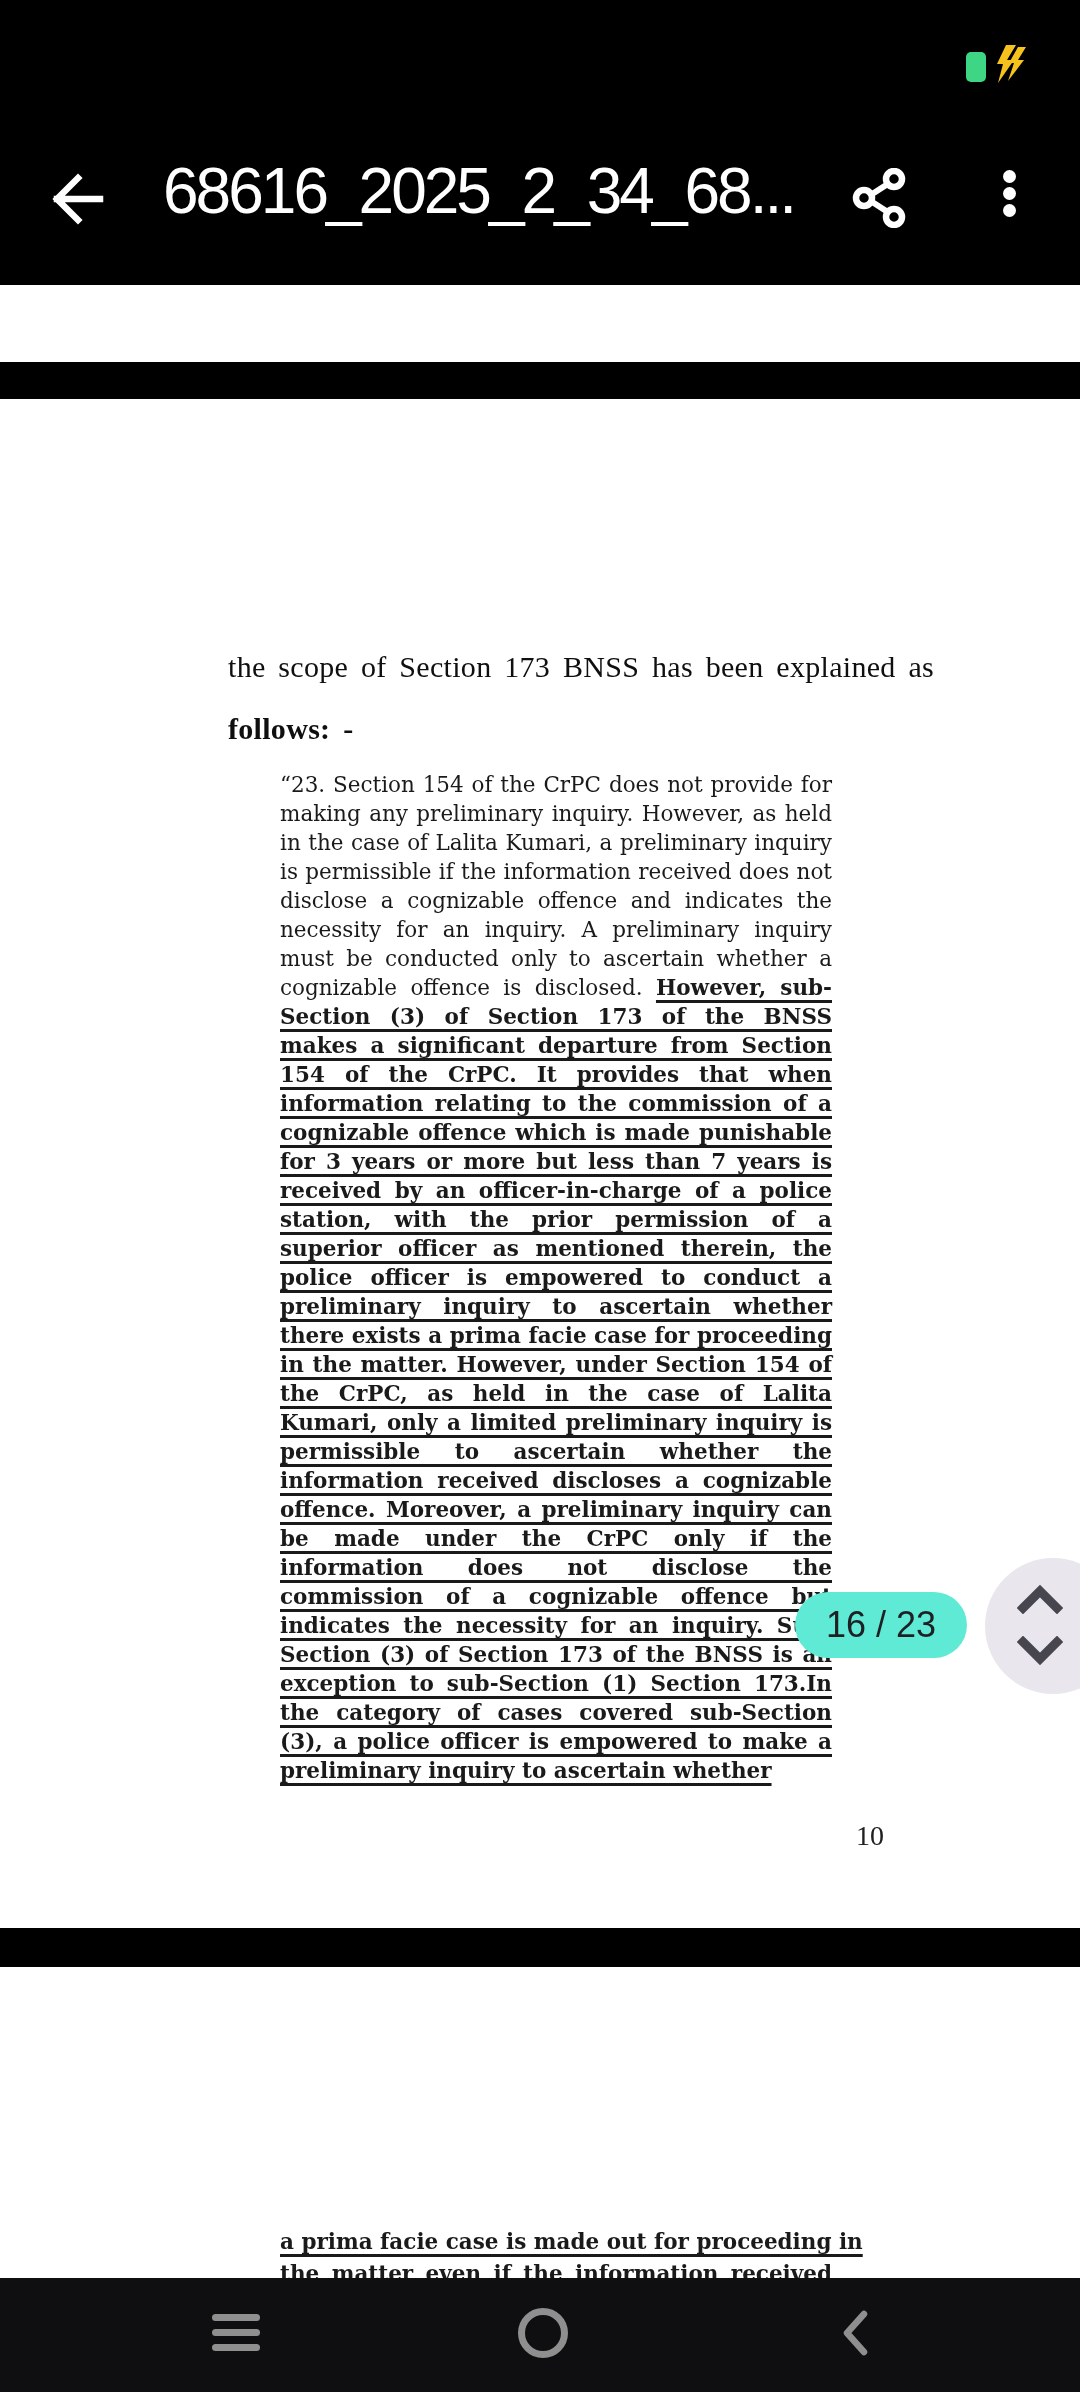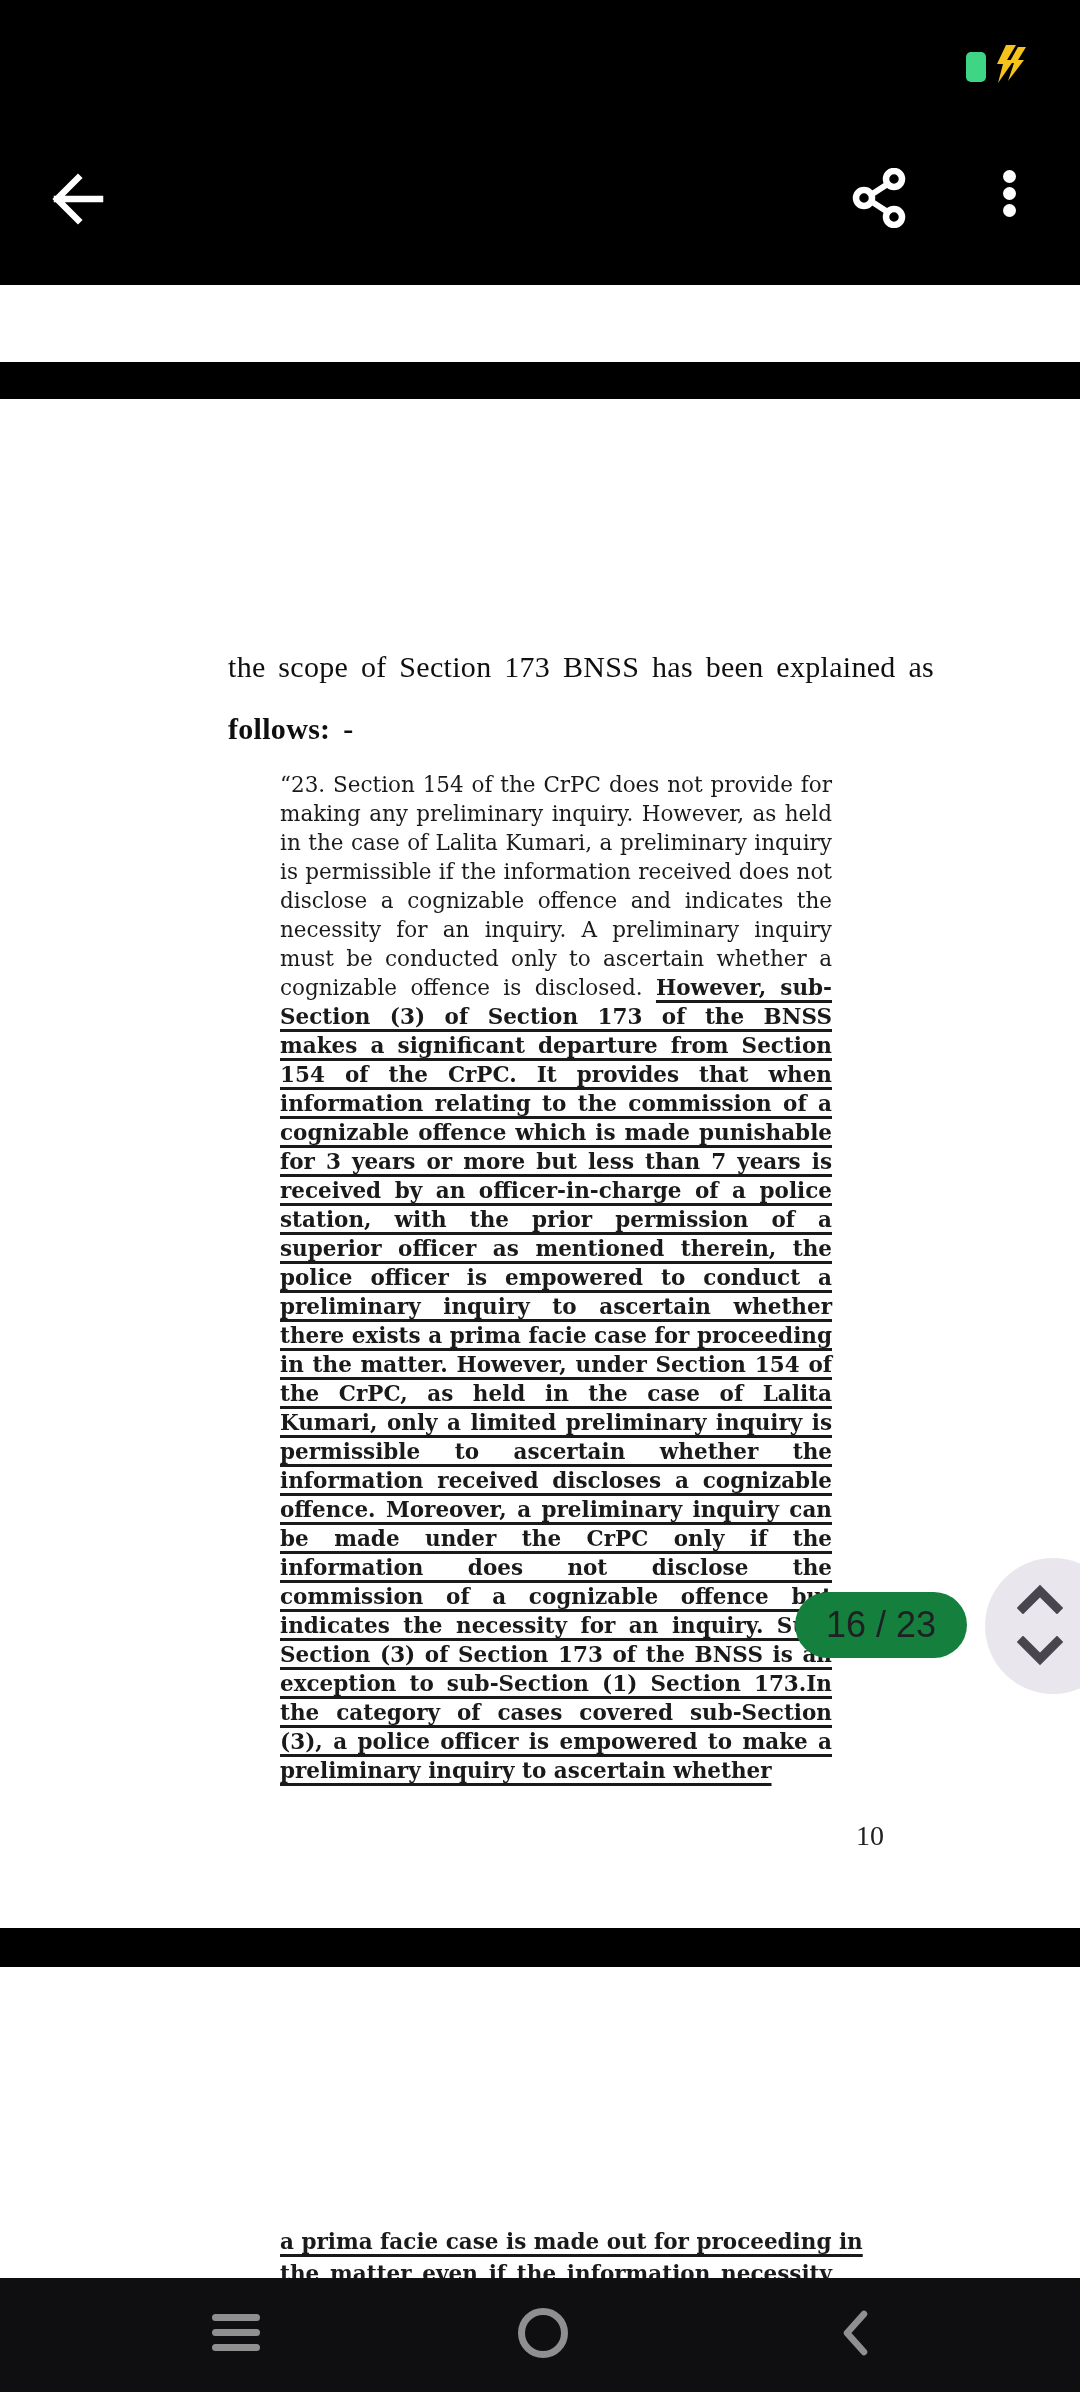--- a/index.html
+++ b/index.html
@@ -48,21 +48,21 @@
     position:absolute;left:280px;width:552px;font-family:"DejaVu Serif",serif;
     font-size:21.5px;font-weight:700;color:#1a1a1a;
     text-decoration:underline;text-decoration-thickness:2.5px;text-underline-offset:5px;
     text-align:justify;text-align-last:justify;white-space:nowrap;
   }
   .p17line.l1{top:2229px;}
   .p17line.l2{top:2261px;}
   
   .page-pill{
     position:absolute;left:795px;top:1592px;width:172px;height:66px;border-radius:33px;
-    background:#15803d;z-index:8;display:flex;align-items:center;justify-content:center;
+    background:#5eead4;z-index:8;display:flex;align-items:center;justify-content:center;
     color:#1f2024;font-size:36px;font-family:"Liberation Sans",sans-serif;
   }
   .page-fab{
     position:absolute;left:985px;top:1558px;width:136px;height:136px;border-radius:50%;
     background:#e9e6ee;z-index:8;
   }
   .fab-chevron{position:absolute;left:32px;width:46px;height:30px;cursor:pointer;}
   .fab-chevron.up{top:26px;}
   .fab-chevron.down{top:78px;}
   
@@ -84,20 +84,21 @@
     <div class="battery"></div>
     <svg class="bolt" width="32" height="40" viewBox="0 0 32 40">
       <polygon points="12,0 22,0 13,15 20,15 4,38 9,19 3,19" fill="#f6c31c"></polygon>
       <polygon points="24,2 32,2 24,15 30,15 14,36 20,18 15,18" fill="#f6c31c"></polygon>
     </svg>
 
     <svg class="back-btn" viewBox="0 0 58 58">
       <path d="M30 8 L9 29 L30 50 M9 29 H52" stroke="#fff" stroke-width="6.5" fill="none" stroke-linecap="square"></path>
     </svg>
 
+    <div class="appbar-title">68616_2025_2_34_68...</div>
 
     <svg class="share-btn" viewBox="0 0 56 60">
       <line x1="14" y1="30" x2="42" y2="12" stroke="#fff" stroke-width="6"></line>
       <line x1="14" y1="30" x2="42" y2="48" stroke="#fff" stroke-width="6"></line>
       <circle cx="42" cy="11" r="8" fill="#000" stroke="#fff" stroke-width="6.5"></circle>
       <circle cx="12" cy="30" r="8" fill="#000" stroke="#fff" stroke-width="6.5"></circle>
       <circle cx="42" cy="49" r="8" fill="#000" stroke="#fff" stroke-width="6.5"></circle>
     </svg>
 
     <div class="menu-btn">
@@ -112,21 +113,21 @@
   <div class="intro l1">the scope of Section 173 BNSS has been explained as</div>
   <div class="intro l2">follows: -</div>
 
   <p class="quote"><b>“23.</b> <span>Section 154 of the CrPC does not provide for making any preliminary inquiry. However, as held in the case of Lalita Kumari, a preliminary inquiry is permissible if the information received does not disclose a cognizable offence and indicates the necessity for an inquiry. A preliminary inquiry must be conducted only to ascertain whether a cognizable offence is disclosed.</span> <b class="u">However, sub-Section (3) of Section 173 of the BNSS makes a significant departure from Section 154 of the CrPC. It provides that when information relating to the commission of a cognizable offence which is made punishable for 3 years or more but less than 7 years is received by an officer-in-charge of a police station, with the prior permission of a superior officer as mentioned therein, the police officer is empowered to conduct a preliminary inquiry to ascertain whether there exists a prima facie case for proceeding in the matter. However, under Section 154 of the CrPC, as held in the case of Lalita Kumari, only a limited preliminary inquiry is permissible to ascertain whether the information received discloses a cognizable offence. Moreover, a preliminary inquiry can be made under the CrPC only if the information does not disclose the commission of a cognizable offence but indicates the necessity for an inquiry. Sub-Section (3) of Section 173 of the BNSS is an exception to sub-Section (1) Section 173.In the category of cases covered sub-Section (3), a police officer is empowered to make a preliminary inquiry to ascertain whether</b></p>
 
   <div class="pagenum">10</div>
 
   <div class="gap2"></div>
 
   <div class="p17line l1">a prima facie case is made out for proceeding in</div>
-  <div class="p17line l2">the matter even if the information necessity</div>
+  <div class="p17line l2">the matter even if the information received</div>
 
   <div class="page-pill">
     <span>16 / 23</span>
   </div>
 
   <div class="page-fab">
     <svg class="fab-chevron up" viewBox="0 0 46 30">
       <polyline points="6,24 23,7 40,24" fill="none" stroke="#47464e" stroke-width="9" stroke-linecap="square"></polyline>
     </svg>
     <svg class="fab-chevron down" viewBox="0 0 46 30">

